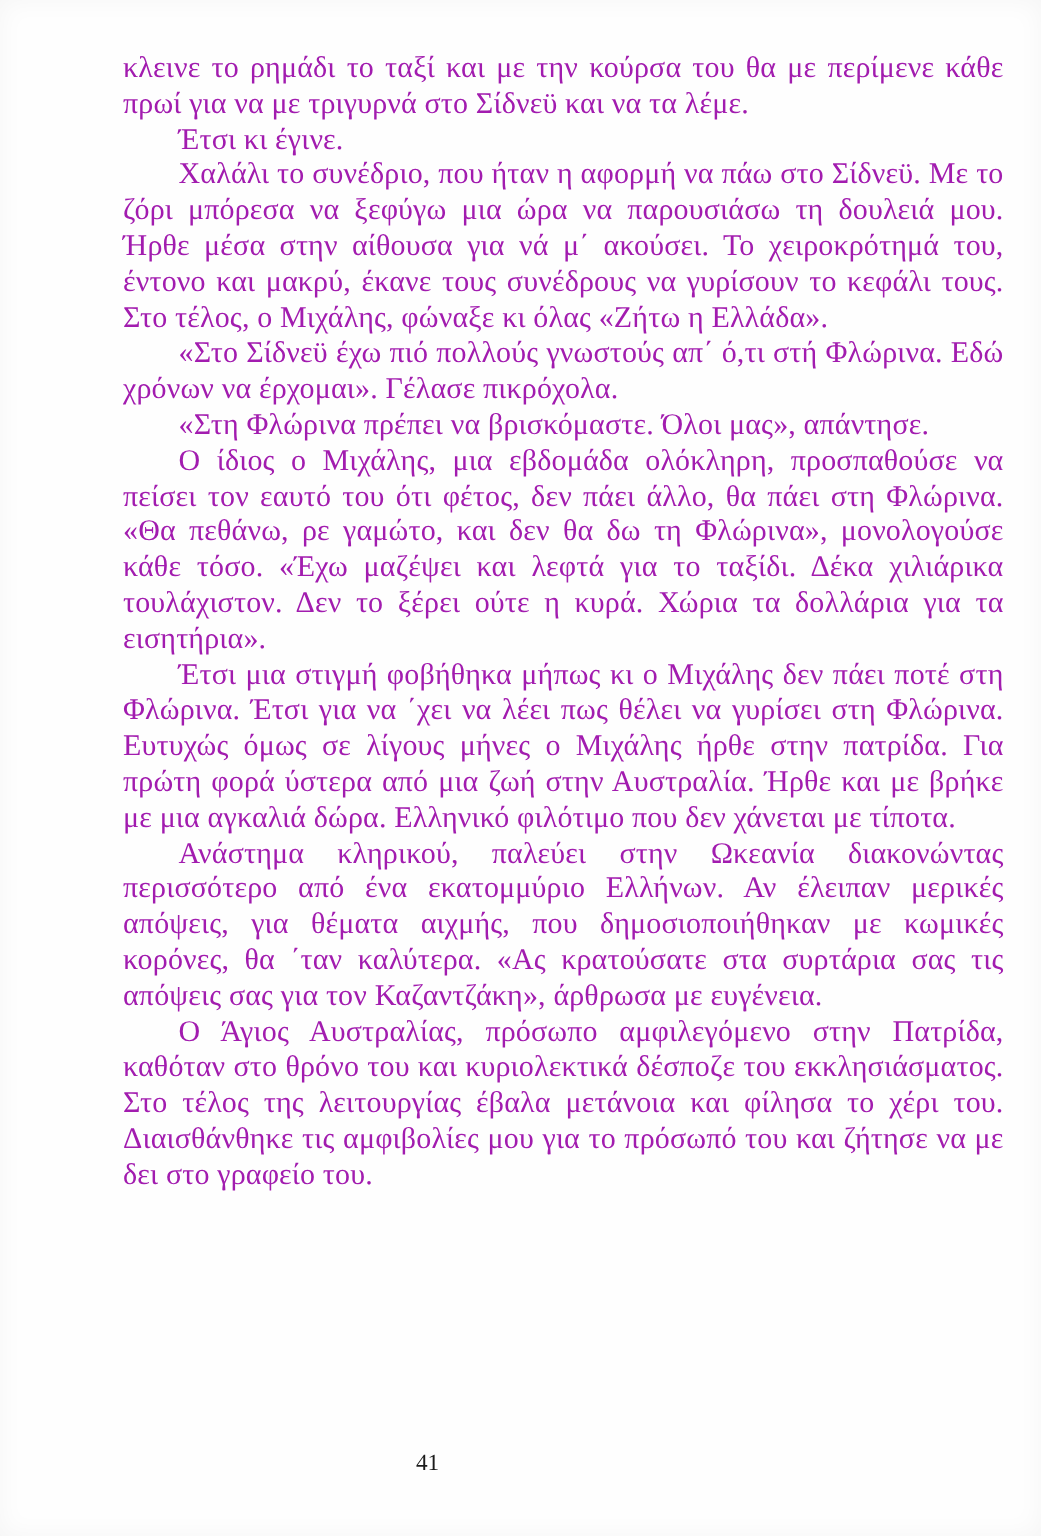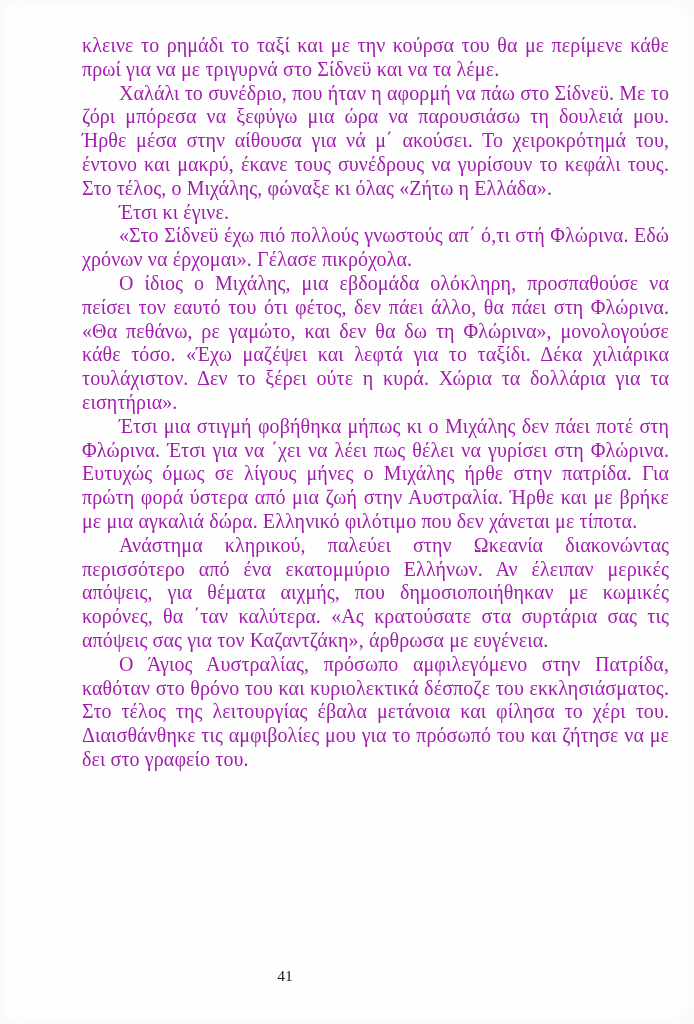--- a/index.html
+++ b/index.html
@@ -49,22 +49,23 @@
     font-size: 15.5px;
     line-height: 20px;
   }
 </style>
 </head>
 <body>
 
 <div class="scan-page">
   <div class="text-block">
       <p>κλεινε το ρημάδι το ταξί και με την κούρσα του θα με περίμενε κάθε πρωί για να με τριγυρνά στο Σίδνεϋ και να τα λέμε.</p>
+      <p class="indent">Έτσι κι έγινε.</p>
       <p class="indent">Χαλάλι το συνέδριο, που ήταν η αφορμή να πάω στο Σίδνεϋ. Με το ζόρι μπόρεσα να ξεφύγω μια ώρα να παρουσιάσω τη δουλειά μου. Ήρθε μέσα στην αίθουσα για νά μ΄ ακούσει. Το χειροκρότημά του, έντονο και μακρύ, έκανε τους συνέδρους να γυρίσουν το κεφάλι τους. Στο τέλος, ο Μιχάλης, φώναξε κι όλας «Ζήτω η Ελλάδα».</p>
-      <p class="indent">Έτσι κι έγινε.</p>
       <p class="indent">«Στο Σίδνεϋ έχω πιό πολλούς γνωστούς απ΄ ό,τι στή Φλώρινα. Εδώ χρόνων να έρχομαι». Γέλασε πικρόχολα.</p>
+      <p class="indent">«Στη Φλώρινα πρέπει να βρισκόμαστε. Όλοι μας», απάντησε.</p>
       <p class="indent">Ο ίδιος ο Μιχάλης, μια εβδομάδα ολόκληρη, προσπαθούσε να πείσει τον εαυτό του ότι φέτος, δεν πάει άλλο, θα πάει στη Φλώρινα. «Θα πεθάνω, ρε γαμώτο, και δεν θα δω τη Φλώρινα», μονολογούσε κάθε τόσο. «Έχω μαζέψει και λεφτά για το ταξίδι. Δέκα χιλιάρικα τουλάχιστον. Δεν το ξέρει ούτε η κυρά. Χώρια τα δολλάρια για τα εισητήρια».</p>
       <p class="indent">Έτσι μια στιγμή φοβήθηκα μήπως κι ο Μιχάλης δεν πάει ποτέ στη Φλώρινα. Έτσι για να ΄χει να λέει πως θέλει να γυρίσει στη Φλώρινα. Ευτυχώς όμως σε λίγους μήνες ο Μιχάλης ήρθε στην πατρίδα. Για πρώτη φορά ύστερα από μια ζωή στην Αυστραλία. Ήρθε και με βρήκε με μια αγκαλιά δώρα. Ελληνικό φιλότιμο που δεν χάνεται με τίποτα.</p>
       <p class="indent">Ανάστημα κληρικού, παλεύει στην Ωκεανία διακονώντας περισσότερο από ένα εκατομμύριο Ελλήνων. Αν έλειπαν μερικές απόψεις, για θέματα αιχμής, που δημοσιοποιήθηκαν με κωμικές κορόνες, θα ΄ταν καλύτερα. «Ας κρατούσατε στα συρτάρια σας τις απόψεις σας για τον Καζαντζάκη», άρθρωσα με ευγένεια.</p>
       <p class="indent">Ο Άγιος Αυστραλίας, πρόσωπο αμφιλεγόμενο στην Πατρίδα, καθόταν στο θρόνο του και κυριολεκτικά δέσποζε του εκκλησιάσματος. Στο τέλος της λειτουργίας έβαλα μετάνοια και φίλησα το χέρι του. Διαισθάνθηκε τις αμφιβολίες μου για το πρόσωπό του και ζήτησε να με δει στο γραφείο του.</p>
     </div>
   <div class="page-number">41</div>
 </div>
 
 </body></html>

